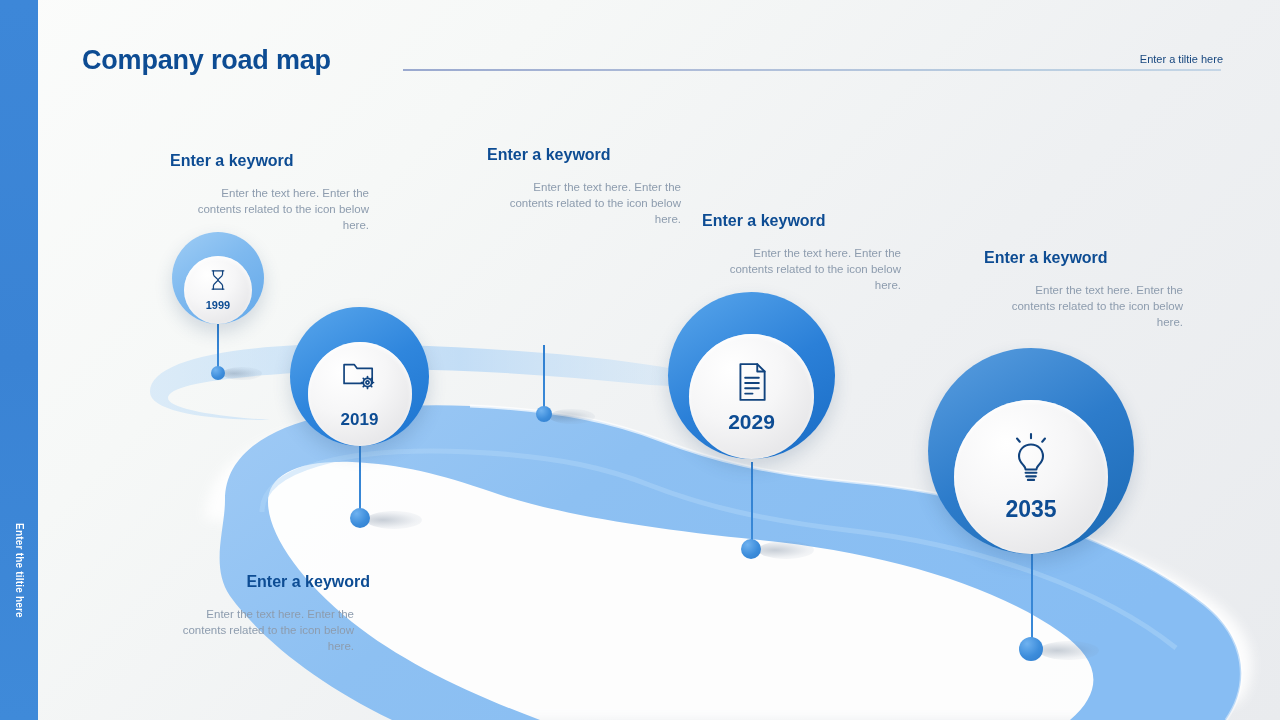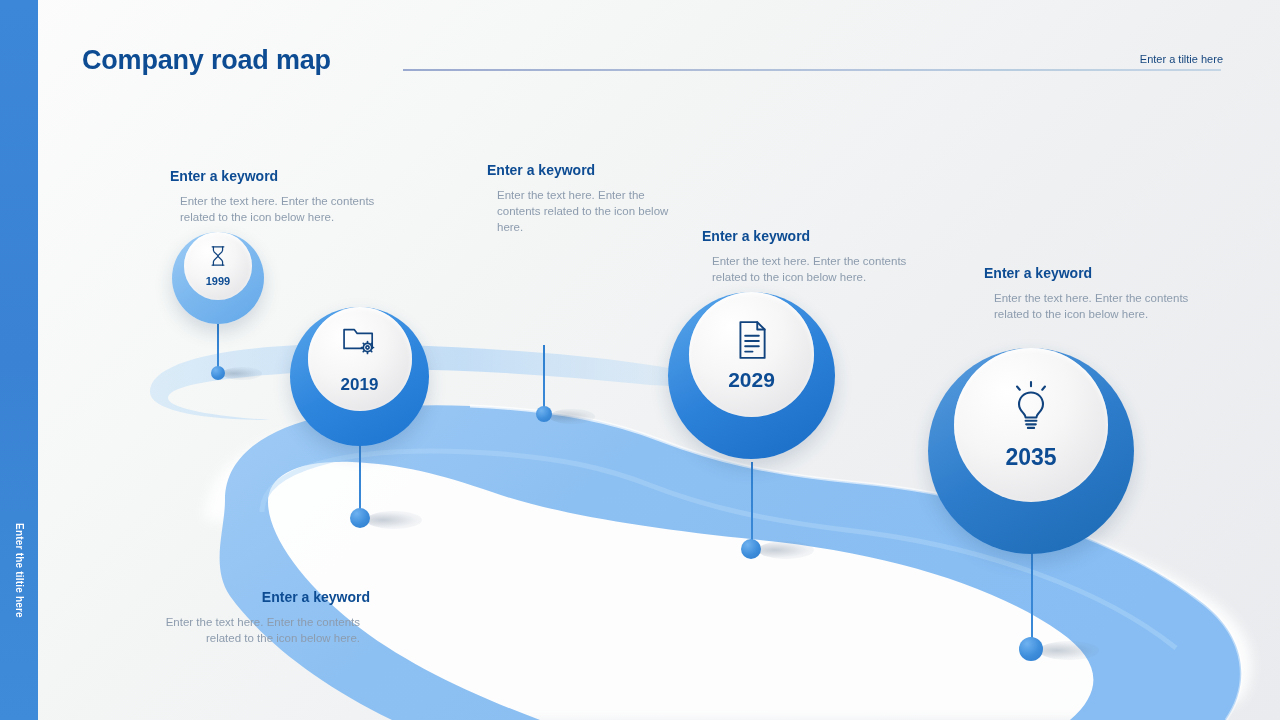--- a/index.html
+++ b/index.html
@@ -72,21 +72,21 @@
 
   
   .node {
     position: absolute;
     z-index: 4;
   }
   .ring {
     position: relative;
     border-radius: 50%;
     display: flex;
-    align-items: flex-start;
+    align-items: flex-end;
     justify-content: center;
     box-shadow: 0 8px 18px rgba(40,70,110,.18);
   }
   .inner {
     border-radius: 50%;
     background: radial-gradient(circle at 34% 28%, #ffffff 0%, #f6f6f7 42%, #e7e7e9 78%, #dedee1 100%);
     display: flex;
     flex-direction: column;
     align-items: center;
     justify-content: center;
@@ -115,30 +115,31 @@
   .pin-shadow {
     position: absolute;
     border-radius: 50%;
     background: radial-gradient(ellipse at 30% 50%, rgba(90,110,135,.33) 0%, rgba(120,140,165,.10) 60%, rgba(255,255,255,0) 100%);
     z-index: 2;
   }
 
   
   .txt { position: absolute; z-index: 5; }
   .txt h3 {
-    margin: 16px 0 7px 0;
-    font-size: 14px;
+    margin: 0 0 7px 0;
+    font-size: 16px;
     font-weight: bold;
     color: #0d4c93;
   }
   .txt p {
-    margin: 10px;
+    margin: 16px;
     font-size: 11.5px;
     line-height: 1.38;
     color: #8d9cae;
+    text-align: right;
   }
   .txt.right { text-align: right; }
 </style>
 </head>
 <body>
 
 <div class="slide">
 
   <div class="road-layer">
     <svg width="1280" height="720" viewBox="0 0 1280 720" xmlns="http://www.w3.org/2000/svg">

